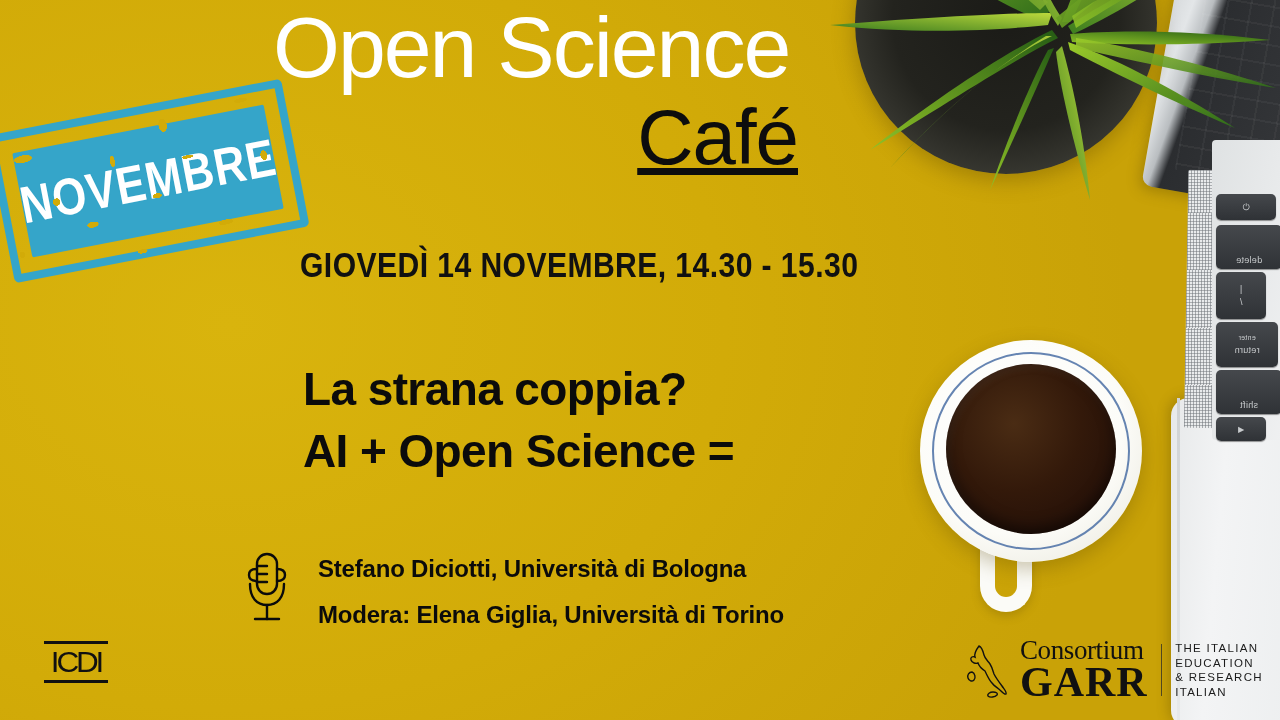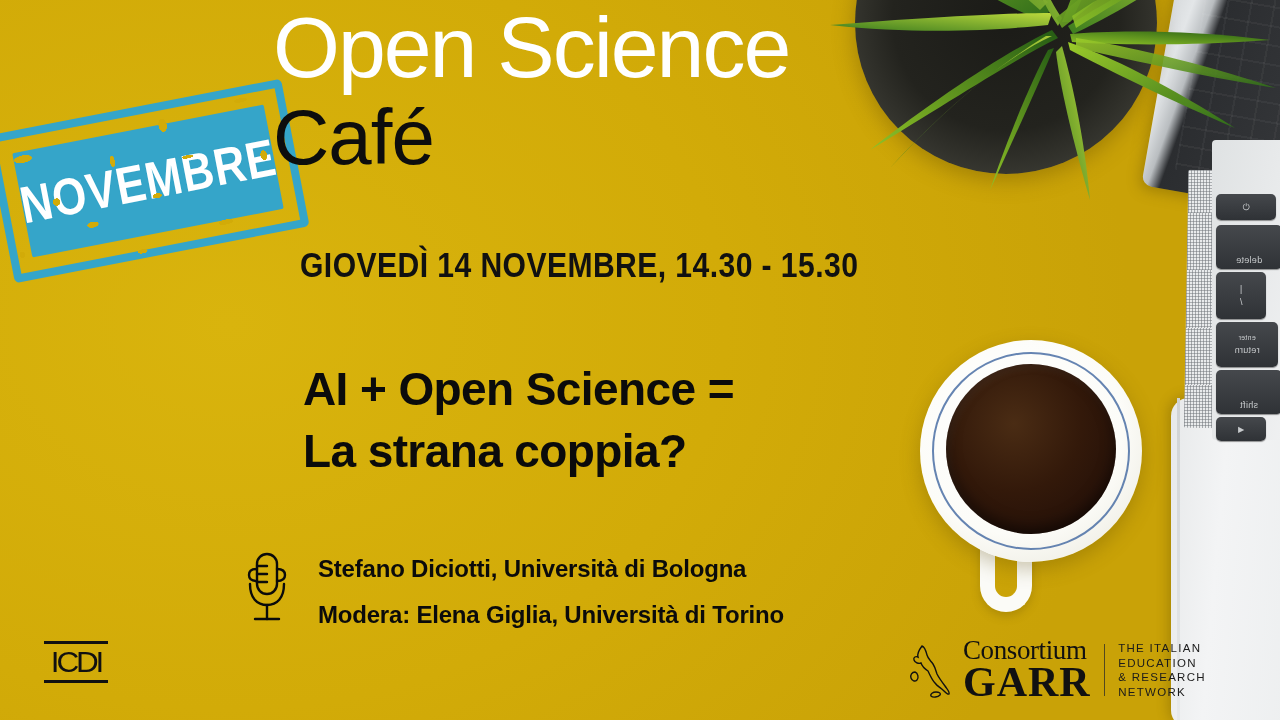--- a/index.html
+++ b/index.html
@@ -176,25 +176,27 @@
     font-size:86px;
     font-weight:400;
     letter-spacing:-2px;
     line-height:1;
     white-space:nowrap;
     text-align:right;
   }
   #title-sub{
     position:absolute; left:273px; top:98px;
     width:525px;
+    text-align:right;
     color:#0d0d0d;
     font-size:78px;
     font-weight:300;
     letter-spacing:-1px;
     line-height:1;
+    text-decoration:underline;
   }
 
   #date-line{
     position:absolute; left:300px; top:245px;
     color:#111;
     font-family:"Liberation Sans Narrow","Liberation Sans", sans-serif;
     font-weight:700;
     font-size:35px;
     letter-spacing:.5px;
     transform:scaleX(.86);
@@ -233,21 +235,21 @@
     font-weight:400;
     font-size:30px;
     line-height:36px;
     letter-spacing:-3px;
     color:#111;
     text-align:center;
     transform:scaleX(1.05);
   }
 
   #garr-logo{
-    position:absolute; left:908px; top:637px;
+    position:absolute; left:965px; top:637px;
     display:flex; align-items:center; gap:13px;
   }
   #garr-italy{ margin-right:-4px; }
   .garr-words{
     font-family:"Liberation Serif", serif;
     color:#111; line-height:1;
   }
   .garr-words .consortium{ font-size:27px; letter-spacing:-.4px; }
   .garr-words .garr{ font-size:42px; font-weight:700; letter-spacing:1px; margin-top:-3px; }
   #garr-divider{ width:1.5px; height:52px; background:#2a2a2a; opacity:.75; }
@@ -340,22 +342,22 @@
     <div class="stamp-label">NOVEMBRE</div>
     <div class="stamp-grunge"></div>
   </div>
 
   <div id="title-main">Open Science</div>
   <div id="title-sub">Café</div>
 
   <div id="date-line">GIOVEDÌ 14 NOVEMBRE, 14.30 - 15.30</div>
 
   <div id="headline">
+    <div>La strana coppia?</div>
     <div>AI + Open Science =</div>
-    <div>La strana coppia?</div>
   </div>
 
   <svg id="mic-icon" width="46" height="74" viewBox="0 0 46 74" fill="none" stroke="#0b0b0b" stroke-width="2.4" stroke-linecap="round">
     <rect x="13" y="3" width="20" height="40" rx="10"></rect>
     <line x1="13" y1="15" x2="23" y2="15"></line>
     <line x1="13" y1="23" x2="23" y2="23"></line>
     <line x1="13" y1="31" x2="23" y2="31"></line>
     <path d="M13 18 C7 18 5 20 5 24 C5 28 7 30 13 30"></path>
     <path d="M33 18 C39 18 41 20 41 24 C41 28 39 30 33 30"></path>
     <path d="M6 33 C6 47 13 54 23 54 C33 54 40 47 40 33"></path>
@@ -383,17 +385,17 @@
     </svg>
     <div class="garr-words">
       <div class="consortium">Consortium</div>
       <div class="garr">GARR</div>
     </div>
     <div id="garr-divider"></div>
     <div id="garr-tagline">
       <div>THE ITALIAN</div>
       <div>EDUCATION</div>
       <div>&amp; RESEARCH</div>
-      <div>NETWORK</div>
+      <div>ITALIAN</div>
     </div>
   </div>
 
 </div>
 
 </body></html>

